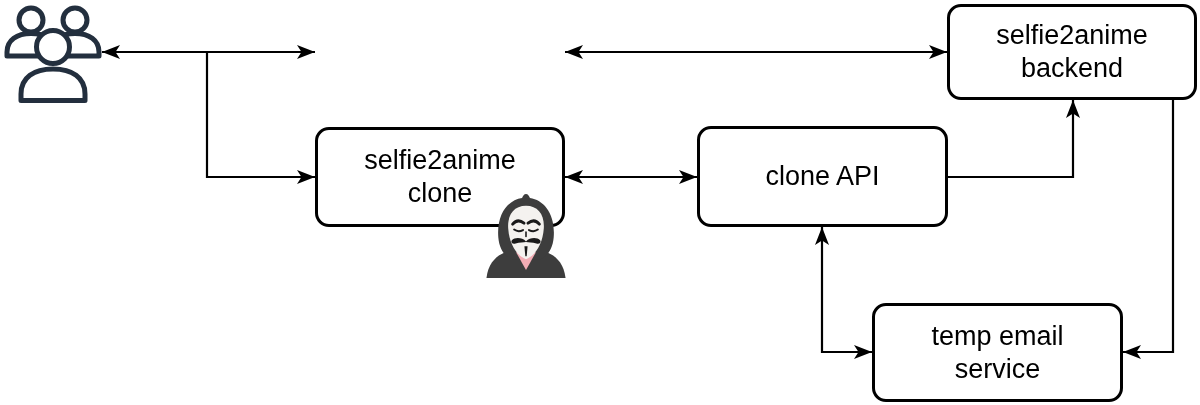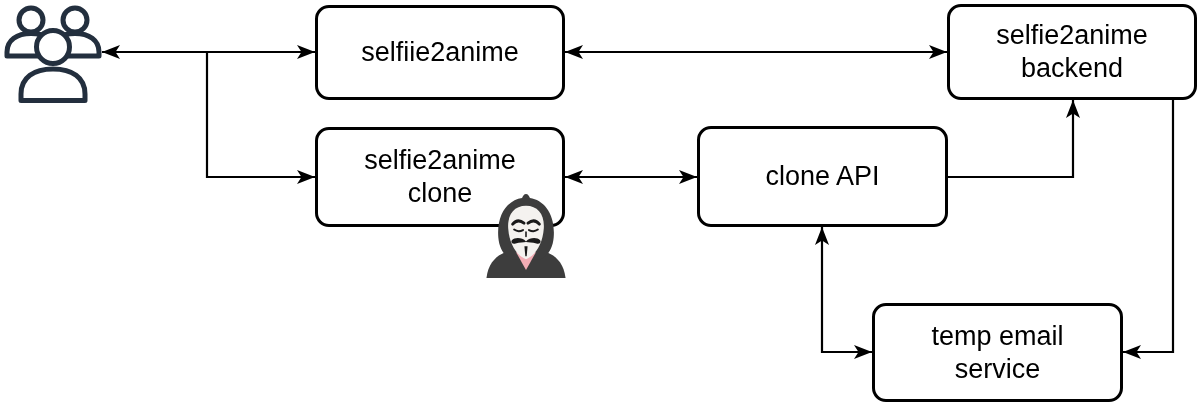--- a/index.html
+++ b/index.html
@@ -67,23 +67,20 @@
       <line x1="102" y1="52" x2="315" y2="52" marker-start="url(#arrow)" marker-end="url(#arrow)"></line>
       <polyline points="207,52 207,177 315,177" marker-end="url(#arrow)"></polyline>
       <line x1="565" y1="52" x2="947" y2="52" marker-start="url(#arrow)" marker-end="url(#arrow)"></line>
       <line x1="565" y1="177" x2="697" y2="177" marker-start="url(#arrow)" marker-end="url(#arrow)"></line>
       <polyline points="948,177 1073,177 1073,100" marker-end="url(#arrow)"></polyline>
       <polyline points="822,227 822,352 872,352" marker-start="url(#arrow)" marker-end="url(#arrow)"></polyline>
       <polyline points="1173,100 1173,352 1123,352" marker-end="url(#arrow)"></polyline>
     </g>
   </svg>
 
-  <div class="node" id="node-selfiie2anime">
-    <span class="label">selfiie2anime</span>
-  </div>
 
   <div class="node" id="node-backend">
     <span class="label">selfie2anime
 backend</span>
   </div>
 
   <div class="node" id="node-clone">
     <span class="label">selfie2anime
 clone</span>
   </div>

